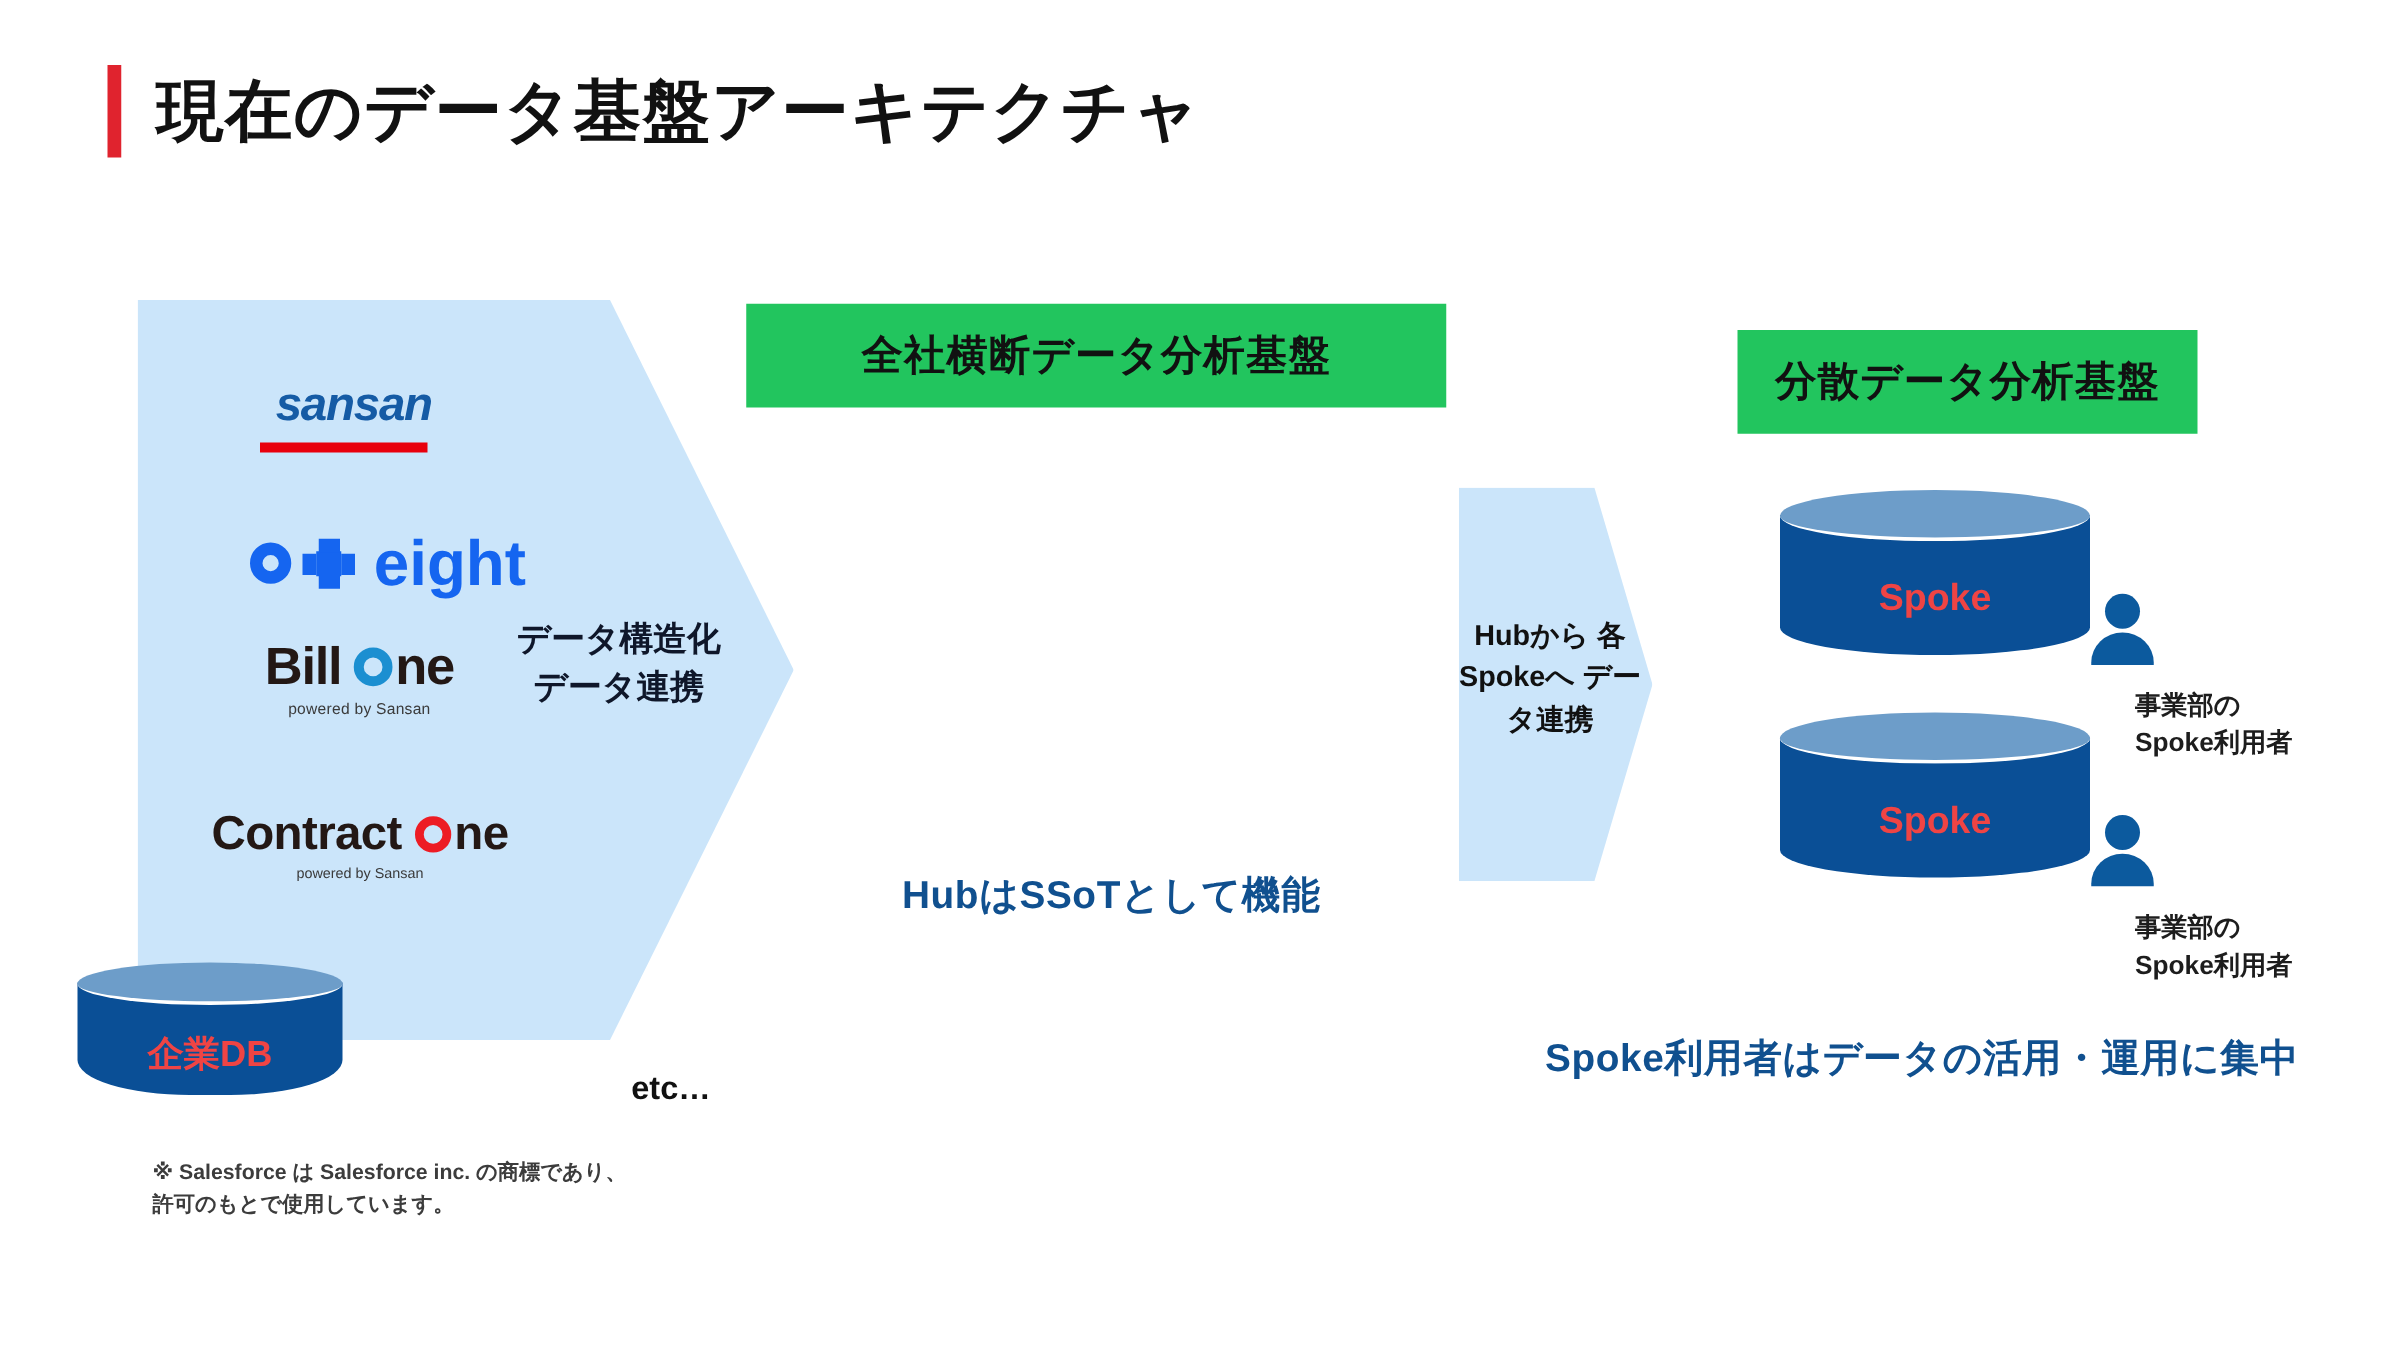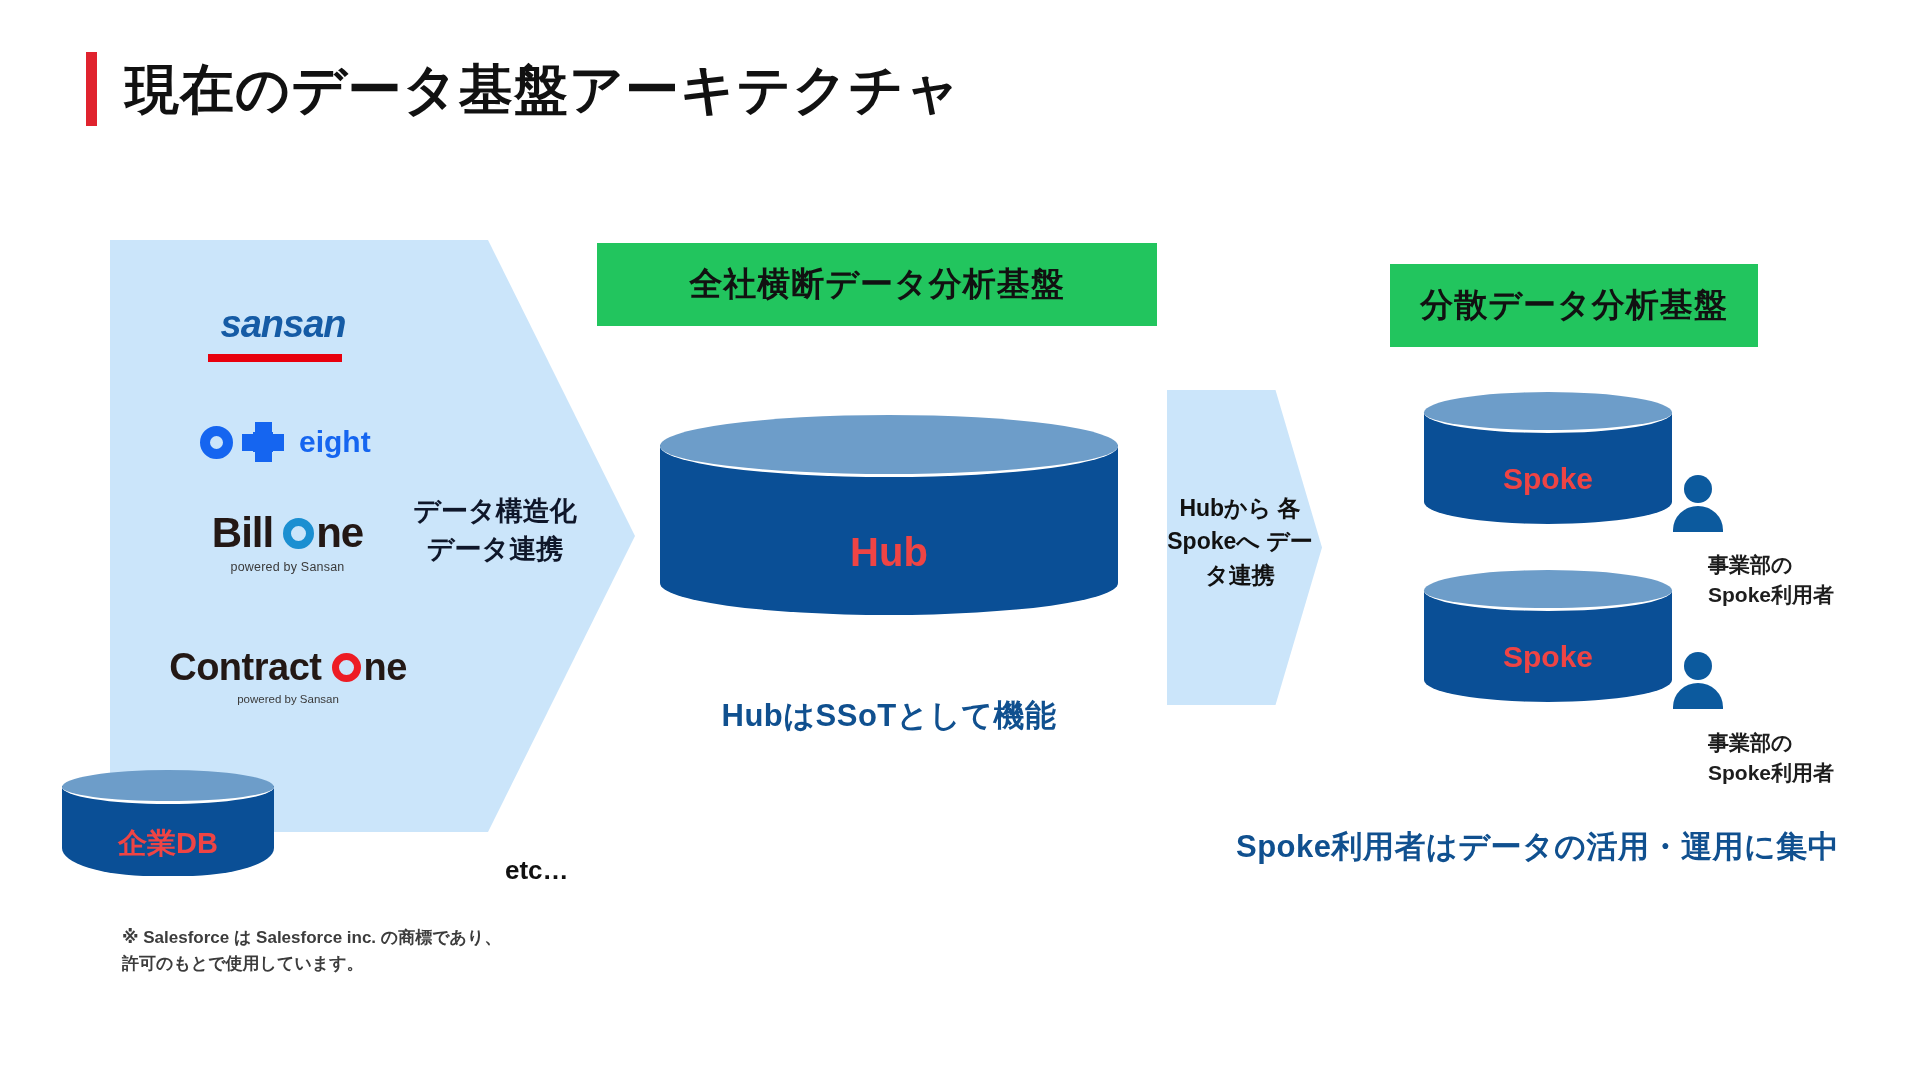--- a/index.html
+++ b/index.html
@@ -106,21 +106,21 @@
   }
   .eight-mark .sq-l {
     position: absolute; left: -4px; top: 9px;
     width: 11px; height: 17px; background: #1565f0;
   }
   .eight-mark .sq-r {
     position: absolute; right: -4px; top: 9px;
     width: 11px; height: 17px; background: #1565f0;
   }
   .logo-eight .word {
-    font-size: 30px; font-weight: 600; color: #1565f0;
+    font-size: 51px; font-weight: 600; color: #1565f0;
     line-height: 1; letter-spacing: 0px; margin-left: 6px;
   }
 
   
   .logo-billone { left: 205px; top: 512px; width: 165px; text-align: center; }
   .logo-billone .word {
     font-size: 42px; font-weight: 700; color: #231815;
     line-height: 1; letter-spacing: -1px; white-space: nowrap;
     display: flex; align-items: center; justify-content: center;
   }
@@ -369,25 +369,20 @@
 
   <div class="etc-label">etc…</div>
 
   <div class="footnote">※ Salesforce は Salesforce inc. の商標であり、
 許可のもとで使用しています。</div>
 
   <div class="band band-center">
     <span>全社横断データ分析基盤</span>
   </div>
 
-  <div class="cyl cyl-hub">
-    <div class="body"></div>
-    <div class="top"></div>
-    <div class="label">Hub</div>
-  </div>
   <div class="hub-caption">HubはSSoTとして機能</div>
 
   <div class="mid-arrow"></div>
   <div class="mid-arrow-caption">Hubから
 各Spokeへ
 データ連携</div>
 
   <div class="band band-right">
     <span>分散データ分析基盤</span>
   </div>

